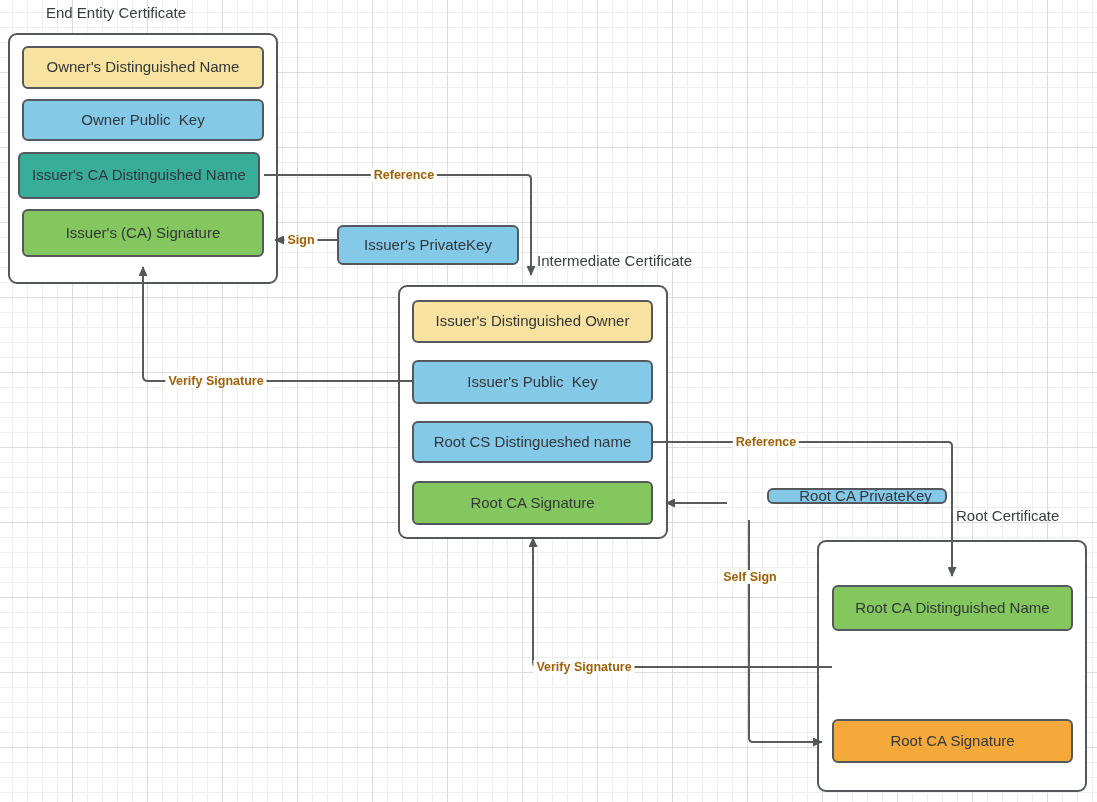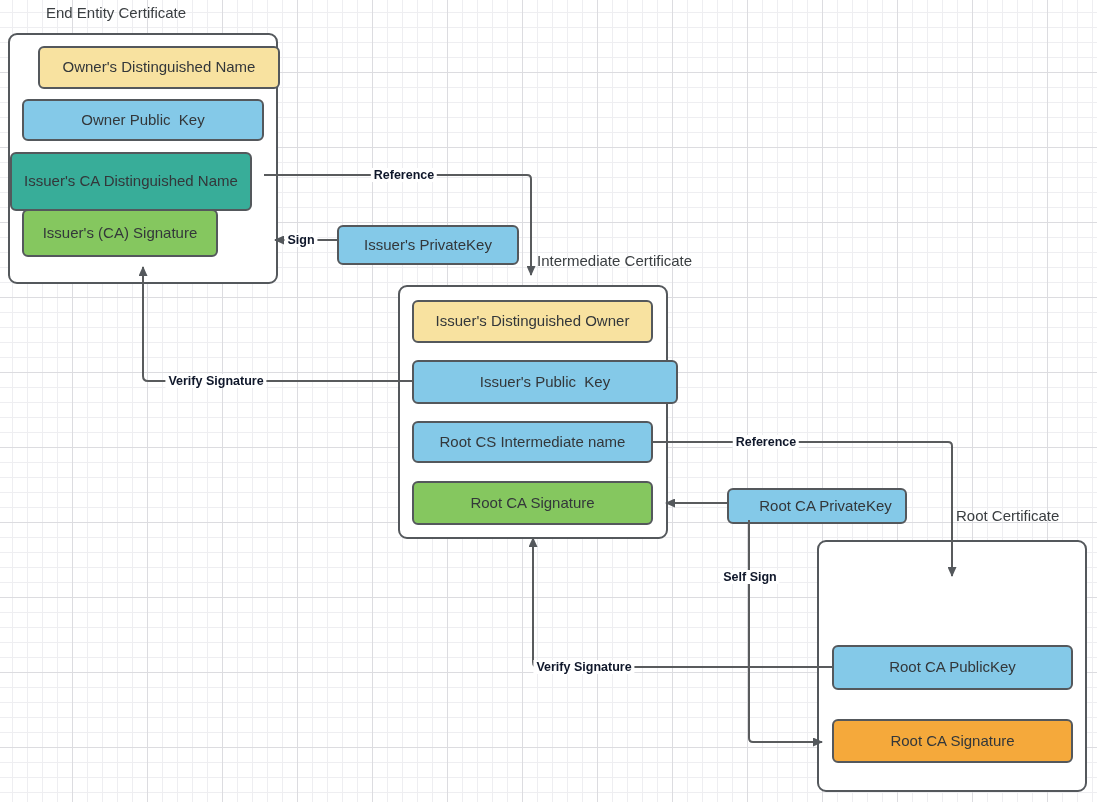--- a/index.html
+++ b/index.html
@@ -48,52 +48,52 @@
   .edges {
     position: absolute;
     left: 0; top: 0;
     pointer-events: none;
   }
   .edge-label {
     position: absolute;
     transform: translate(-50%, -50%);
     font-size: 12.5px;
     font-weight: bold;
-    color: #0f172a;
+    color: #a16207;
     background: #ffffff;
     padding: 0 3px;
     white-space: pre;
   }
 </style>
 </head>
 <body>
 
 <div id="canvas">
 
   <div class="shape-title" style="left:46px; top:4px;">End Entity Certificate</div>
   <div class="container-box" style="left:8px; top:33px; width:270px; height:251px;"></div>
-  <div class="field" style="left: 38px; top: 46px; width: 242px; height: 43px; background-color: rgb(248, 226, 160);">Owner's Distinguished Name</div>
+  <div class="field" style="left: 22px; top: 46px; width: 242px; height: 43px; background-color: rgb(248, 226, 160);">Owner's Distinguished Name</div>
   <div class="field" style="left: 22px; top: 99px; width: 242px; height: 42px; background-color: rgb(132, 201, 232);">Owner Public  Key</div>
-  <div class="field" style="left: 10px; top: 152px; width: 242px; height: 59px; background-color: rgb(56, 173, 153); text-align: right;">Issuer's CA Distinguished Name</div>
-  <div class="field" style="left: 22px; top: 209px; width: 196px; height: 48px; background-color: rgb(133, 199, 95); text-align: right;">Issuer's (CA) Signature</div>
+  <div class="field" style="left: 18px; top: 152px; width: 242px; height: 47px; background-color: rgb(56, 173, 153); text-align: right;">Issuer's CA Distinguished Name</div>
+  <div class="field" style="left: 22px; top: 209px; width: 242px; height: 48px; background-color: rgb(133, 199, 95); text-align: right;">Issuer's (CA) Signature</div>
 
   <div class="shape-title" style="left:537px; top:252px;">Intermediate Certificate</div>
   <div class="container-box" style="left:398px; top:285px; width:270px; height:254px;"></div>
   <div class="field" style="left: 412px; top: 300px; width: 241px; height: 43px; background-color: rgb(248, 226, 160);">Issuer's Distinguished Owner</div>
-  <div class="field" style="left: 412px; top: 360px; width: 266px; height: 44px; background-color: rgb(132, 201, 232); text-align: center;">Issuer's Public  Key</div>
-  <div class="field" style="left: 412px; top: 421px; width: 241px; height: 42px; background-color: rgb(132, 201, 232);">Root CS Intermediate name</div>
+  <div class="field" style="left: 412px; top: 360px; width: 241px; height: 44px; background-color: rgb(132, 201, 232); text-align: center;">Issuer's Public  Key</div>
+  <div class="field" style="left: 412px; top: 421px; width: 241px; height: 42px; background-color: rgb(132, 201, 232);">Root CS Distingueshed name</div>
   <div class="field" style="left: 412px; top: 481px; width: 241px; height: 44px; background-color: rgb(133, 199, 95);">Root CA Signature</div>
 
   <div class="shape-title" style="left:956px; top:507px;">Root Certificate</div>
   <div class="container-box" style="left:817px; top:540px; width:270px; height:252px;"></div>
-  <div class="field" style="left: 832px; top: 645px; width: 241px; height: 45px; background-color: rgb(132, 201, 232);">Root CA PublicKey</div>
+  <div class="field" style="left: 832px; top: 585px; width: 241px; height: 46px; background-color: rgb(133, 199, 95);">Root CA Distinguished Name</div>
   <div class="field" style="left: 832px; top: 719px; width: 241px; height: 44px; background-color: rgb(245, 169, 59);">Root CA Signature</div>
 
   <div class="field" style="left: 337px; top: 225px; width: 182px; height: 40px; background-color: rgb(132, 201, 232);">Issuer's PrivateKey</div>
-  <div class="field" style="left: 727px; top: 488px; width: 180px; height: 36px; background-color: rgb(132, 201, 232); padding-left: 27px;">Root CA PrivateKey</div>
+  <div class="field" style="left: 767px; top: 488px; width: 180px; height: 16px; background-color: rgb(132, 201, 232); padding-left: 27px;">Root CA PrivateKey</div>
 
   <svg class="edges" width="1097" height="802" viewBox="0 0 1097 802">
     <defs>
       <marker id="arrow" markerWidth="11" markerHeight="9" refX="9" refY="4.5" orient="auto" markerUnits="userSpaceOnUse">
         <path d="M0,0 L10,4.5 L0,9 Z" fill="#54585c"></path>
       </marker>
     </defs>
     <g fill="none" stroke="#595b5d" stroke-width="2">
       <path d="M264,175 L527,175 Q531,175 531,179 L531,275" marker-end="url(#arrow)"></path>
       <path d="M337,240 L275,240" marker-end="url(#arrow)"></path>

